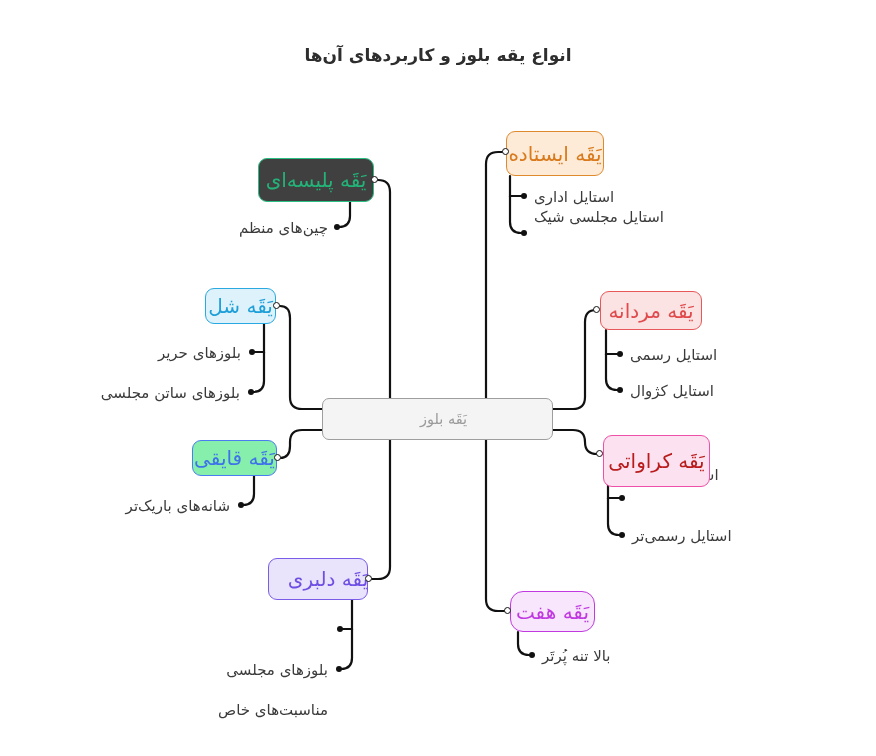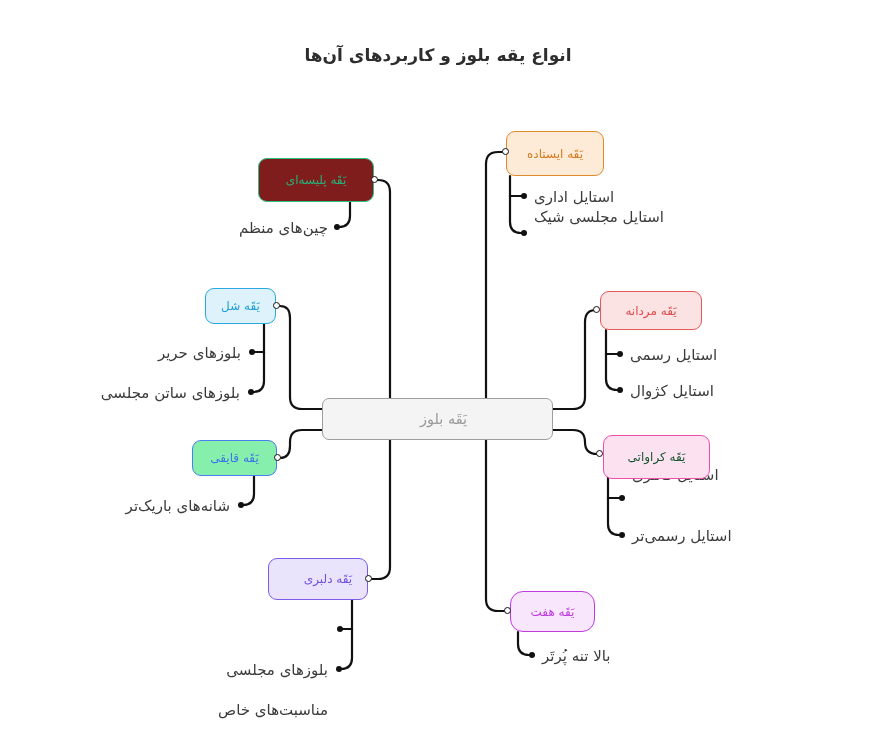--- a/index.html
+++ b/index.html
@@ -37,21 +37,21 @@
 
   .node {
     position: absolute;
     box-sizing: border-box;
     display: flex;
     align-items: center;
     justify-content: center;
     border-radius: 9px;
     border-width: 1.6px;
     border-style: solid;
-    font-size: 12px;
+    font-size: 20px;
     direction: rtl;
     white-space: nowrap;
     z-index: 5;
   }
 
   .node.central {
     border-radius: 7px;
     color: #9a9a9a;
     font-size: 14.5px;
   }
@@ -142,21 +142,21 @@
 
 <div class="node" style="left: 506px; top: 131px; width: 98px; height: 45px; background: rgb(253, 235, 216); border-color: rgb(224, 138, 46); color: rgb(217, 122, 28);">
   <span>یَقَه ایستاده</span>
 </div>
 <div class="port" style="left:502px; top:148px;"></div>
 <div class="dot" style="left:521px; top:193px;"></div>
 <div class="dot" style="left:521px; top:230px;"></div>
 <div class="child-label" style="left:534px; top:188px;">استایل اداری</div>
 <div class="child-label" style="left:534px; top:208px;text-align:center;">استایل مجلسی شیک</div>
 
-<div class="node" style="left: 258px; top: 158px; width: 116px; height: 44px; background: #7f1d1d; border-color: rgb(43, 189, 130); color: rgb(35, 179, 120);">
+<div class="node" style="left: 258px; top: 158px; width: 116px; height: 44px; background: #404040; border-color: rgb(43, 189, 130); color: rgb(35, 179, 120);">
   <span>یَقَه پلیسه‌ای</span>
 </div>
 <div class="port" style="left:371px; top:176px;"></div>
 <div class="dot" style="left:334px; top:224px;"></div>
 <div class="child-label" style="left:232px; top:219px; width:96px;">چین‌های منظم</div>
 
 <div class="node" style="left: 205px; top: 288px; width: 71px; height: 36px; background: rgb(221, 242, 251); border-color: rgb(41, 169, 224); color: rgb(31, 159, 216);">
   <span>یَقَه شل</span>
 </div>
 <div class="port" style="left:273px; top:302px;"></div>
@@ -183,21 +183,21 @@
 
 <div class="node" style="left: 600px; top: 291px; width: 102px; height: 39px; background: rgb(251, 227, 227); border-color: rgb(232, 88, 90); color: rgb(224, 74, 76);">
   <span>یَقَه مردانه</span>
 </div>
 <div class="port" style="left:593px; top:306px;"></div>
 <div class="dot" style="left:617px; top:351px;"></div>
 <div class="dot" style="left:617px; top:387px;"></div>
 <div class="child-label" style="left:630px; top:346px;">استایل رسمی</div>
 <div class="child-label" style="left:630px; top:382px;">استایل کژوال</div>
 
-<div class="node" style="left: 603px; top: 435px; width: 107px; height: 44px; background: rgb(252, 226, 241); border-color: rgb(238, 79, 168); color: #14532d;">
+<div class="node" style="left: 603px; top: 435px; width: 107px; height: 52px; background: rgb(252, 226, 241); border-color: rgb(238, 79, 168); color: #b91c1c;">
   <span>یَقَه کراواتی</span>
 </div>
 <div class="port" style="left:596px; top:450px;"></div>
 <div class="dot" style="left:619px; top:495px;"></div>
 <div class="dot" style="left:619px; top:532px;"></div>
 <div class="child-label" style="left:632px; top:466px;">استایل فانتزی</div>
 <div class="child-label" style="left:632px; top:527px;">استایل رسمی‌تر</div>
 
 <div class="node" style="left: 510px; top: 591px; width: 85px; height: 41px; background: rgb(247, 230, 252); color: rgb(192, 58, 224); border-radius: 13px;">
   <span>یَقَه هفت</span>

